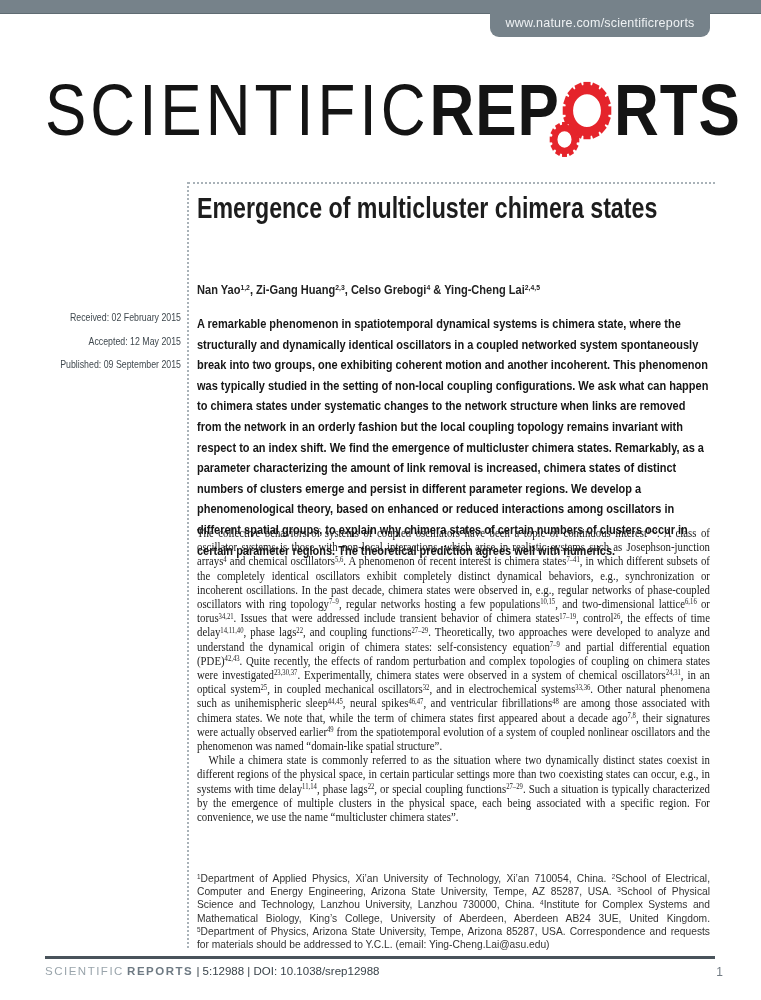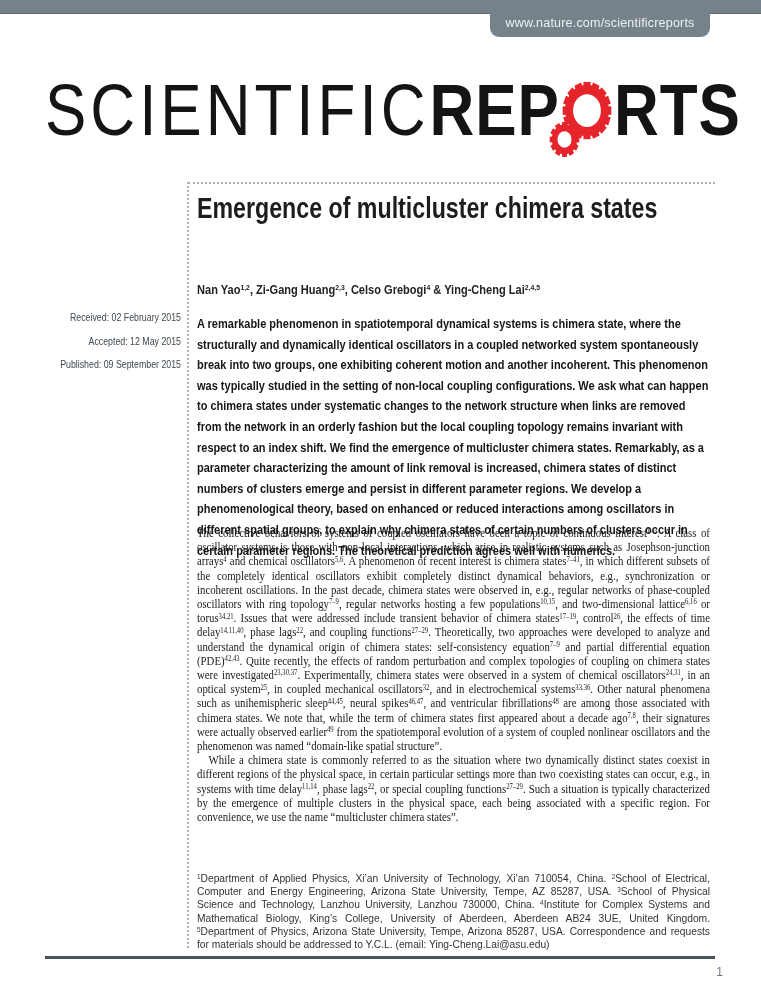--- a/index.html
+++ b/index.html
@@ -123,15 +123,20 @@
   <div class="abstract">A remarkable phenomenon in spatiotemporal dynamical systems is chimera state, where the structurally and dynamically identical oscillators in a coupled networked system spontaneously break into two groups, one exhibiting coherent motion and another incoherent. This phenomenon was typically studied in the setting of non-local coupling configurations. We ask what can happen to chimera states under systematic changes to the network structure when links are removed from the network in an orderly fashion but the local coupling topology remains invariant with respect to an index shift. We find the emergence of multicluster chimera states. Remarkably, as a parameter characterizing the amount of link removal is increased, chimera states of distinct numbers of clusters emerge and persist in different parameter regions. We develop a phenomenological theory, based on enhanced or reduced interactions among oscillators in different spatial groups, to explain why chimera states of certain numbers of clusters occur in certain parameter regions. The theoretical prediction agrees well with numerics.</div>
 
   <div class="body-text">
     <p>The collective behaviors of systems of coupled oscillators have been a topic of continuous interest<sup>1–3</sup>. A class of oscillator systems is those with non-local interactions, which arise in realistic systems such as Josephson-junction arrays<sup>4</sup> and chemical oscillators<sup>5,6</sup>. A phenomenon of recent interest is chimera states<sup>7–41</sup>, in which different subsets of the completely identical oscillators exhibit completely distinct dynamical behaviors, e.g., synchronization or incoherent oscillations. In the past decade, chimera states were observed in, e.g., regular networks of phase-coupled oscillators with ring topology<sup>7–9</sup>, regular networks hosting a few populations<sup>10,15</sup>, and two-dimensional lattice<sup>6,16</sup> or torus<sup>34,21</sup>. Issues that were addressed include transient behavior of chimera states<sup>17–19</sup>, control<sup>26</sup>, the effects of time delay<sup>14,11,40</sup>, phase lags<sup>22</sup>, and coupling functions<sup>27–29</sup>. Theoretically, two approaches were developed to analyze and understand the dynamical origin of chimera states: self-consistency equation<sup>7–9</sup> and partial differential equation (PDE)<sup>42,43</sup>. Quite recently, the effects of random perturbation and complex topologies of coupling on chimera states were investigated<sup>23,30,37</sup>. Experimentally, chimera states were observed in a system of chemical oscillators<sup>24,31</sup>, in an optical system<sup>25</sup>, in coupled mechanical oscillators<sup>32</sup>, and in electrochemical systems<sup>33,36</sup>. Other natural phenomena such as unihemispheric sleep<sup>44,45</sup>, neural spikes<sup>46,47</sup>, and ventricular fibrillations<sup>48</sup> are among those associated with chimera states. We note that, while the term of chimera states first appeared about a decade ago<sup>7,8</sup>, their signatures were actually observed earlier<sup>49</sup> from the spatiotemporal evolution of a system of coupled nonlinear oscillators and the phenomenon was named “domain-like spatial structure”.</p>
     <p>While a chimera state is commonly referred to as the situation where two dynamically distinct states coexist in different regions of the physical space, in certain particular settings more than two coexisting states can occur, e.g., in systems with time delay<sup>11,14</sup>, phase lags<sup>22</sup>, or special coupling functions<sup>27–29</sup>. Such a situation is typically characterized by the emergence of multiple clusters in the physical space, each being associated with a specific region. For convenience, we use the name “multicluster chimera states”.</p>
   </div>
 
   <div class="affiliations"><sup>1</sup>Department of Applied Physics, Xi’an University of Technology, Xi’an 710054, China. <sup>2</sup>School of Electrical, Computer and Energy Engineering, Arizona State University, Tempe, AZ 85287, USA. <sup>3</sup>School of Physical Science and Technology, Lanzhou University, Lanzhou 730000, China. <sup>4</sup>Institute for Complex Systems and Mathematical Biology, King’s College, University of Aberdeen, Aberdeen AB24 3UE, United Kingdom. <sup>5</sup>Department of Physics, Arizona State University, Tempe, Arizona 85287, USA. Correspondence and requests for materials should be addressed to Y.C.L. (email: Ying-Cheng.Lai@asu.edu)</div>
 
   <div class="footer-rule"></div>
+  <div class="footer-left">
+    <span class="fbrand-light">SCIENTIFIC</span>
+    <span class="fbrand-dark">REPORTS</span>
+    <span class="fcite">| 5:12988 | DOI: 10.1038/srep12988</span>
+  </div>
   <div class="footer-page">1</div>
 
 </div>
 
 </body></html>

